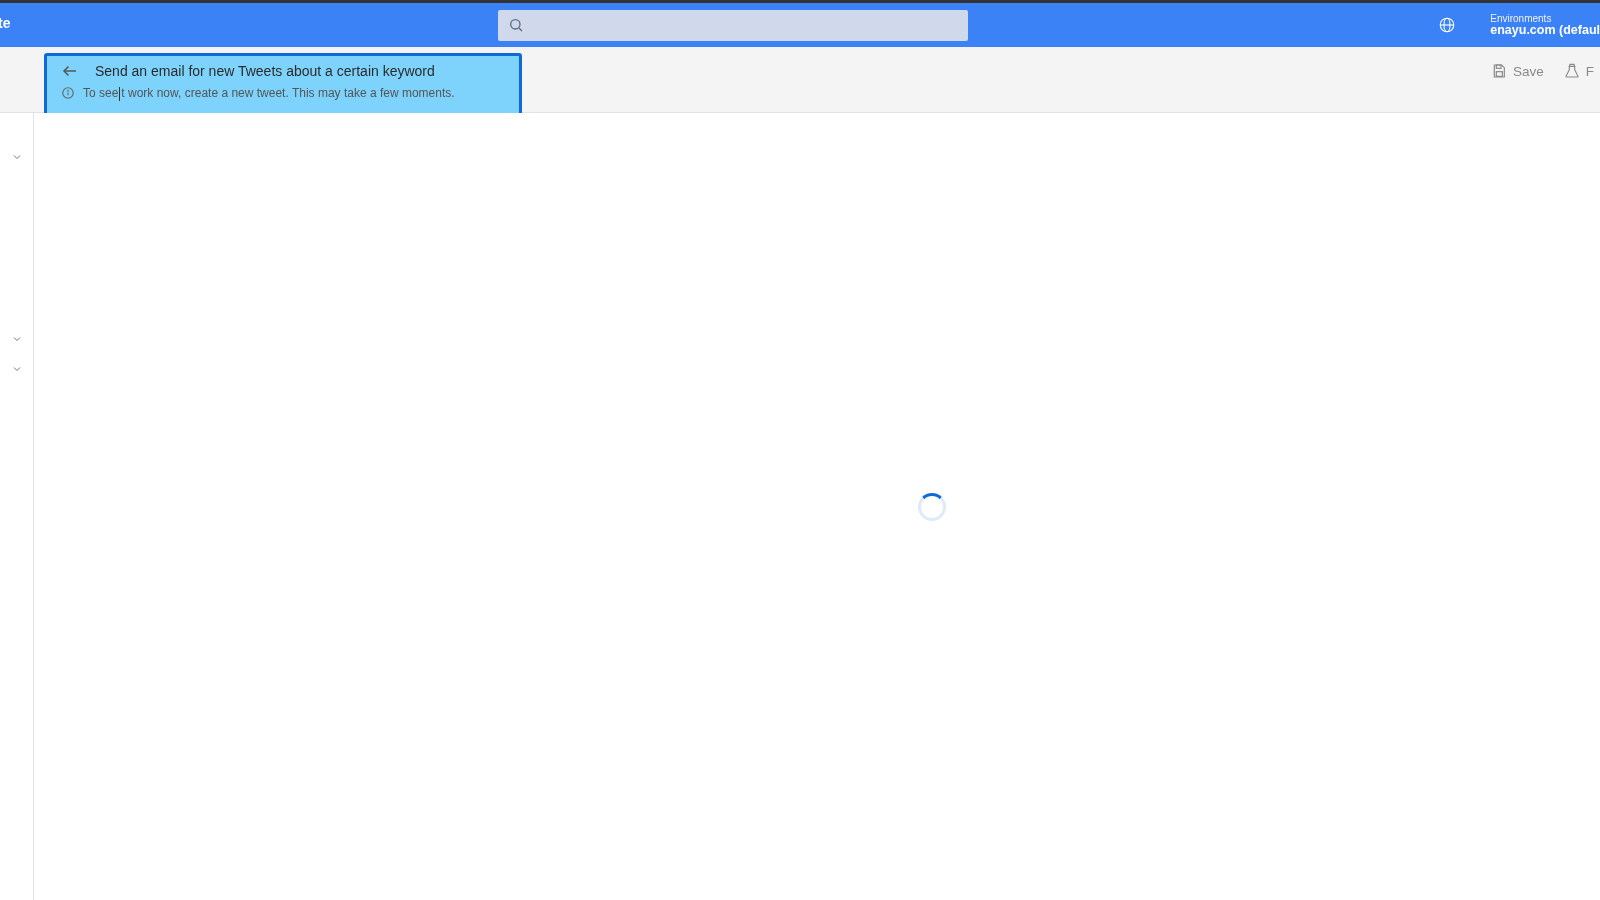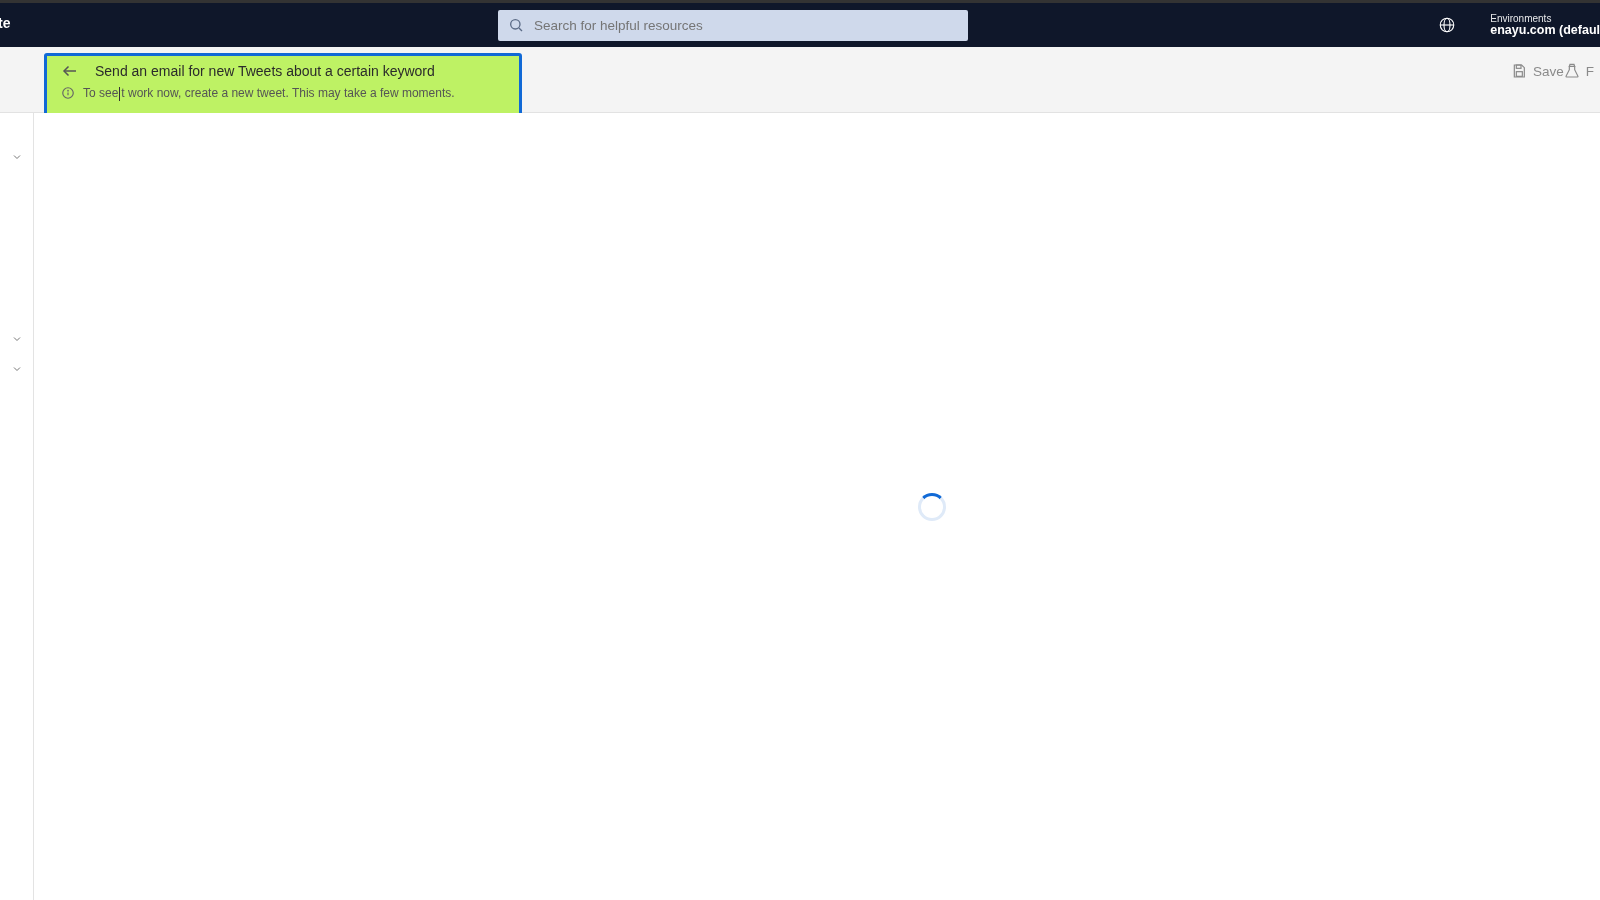--- a/index.html
+++ b/index.html
@@ -2,21 +2,21 @@
 <html><head>
   <meta charset="utf-8">
   <style>
     * { margin: 0; padding: 0; box-sizing: border-box; font-family: "Segoe UI", -apple-system, sans-serif; }
     body { background: #ffffff; width: 1600px; height: 900px; overflow: hidden; position: relative; }
 
     .thin-top { height: 3px; background: #333; }
 
     .top-bar {
       height: 44px;
-      background: #0f172a;
+      background: #3b82f6;
       display: flex;
       align-items: center;
       position: relative;
     }
     .top-bar .brand-fragment {
       color: #fff; font-size: 14px; font-weight: 600; padding-left: 0;
       position: absolute; left: -2px; top: 12px;
     }
     .search-wrap {
       position: absolute;
@@ -53,37 +53,37 @@
       align-items: center;
       position: relative;
     }
     .title-box {
       position: absolute;
       left: 44px; top: 6px;
       width: 478px; height: 66px;
       border: 3px solid #1069d6;
       border-radius: 3px;
       padding: 6px 14px 6px 14px;
-      background: #bef264;
+      background: #7dd3fc;
       display: flex; flex-direction: column; gap: 6px;
     }
     .title-row { display: flex; align-items: center; gap: 16px; }
     .title-row svg { width: 18px; height: 18px; color: #555; }
     .flow-title { font-size: 14px; color: #2b2b2b; }
     .hint-row { display: flex; gap: 8px; }
     .hint-row svg { width: 14px; height: 14px; color: #666; flex-shrink: 0; }
     .hint-text { font-size: 12px; color: #555; }
     .text-caret {
       display: inline-block; width: 1px; height: 14px; background: #333;
       vertical-align: middle; margin: 0 1px;
     }
 
     .actions {
       position: absolute; right: 6px; top: 16px;
-      display: flex; align-items: flex-end; 
+      display: flex; align-items: flex-end; gap: 20px;
       color: #8a8a8a;
     }
     .action-btn { display: flex; align-items: center; gap: 6px; font-size: 13.5px; cursor: default; }
     .action-btn svg { width: 16px; height: 16px; }
 
     .left-rail {
       position: absolute; left: 0; top: 113px; bottom: 0; width: 34px;
       border-right: 1px solid #e3e3e3;
       background: #fff;
       display: flex; flex-direction: column; align-items: center;
@@ -114,21 +114,20 @@
 <div class="thin-top"></div>
 
 <div class="top-bar">
   <span class="brand-fragment">te</span>
 
   <div class="search-wrap">
     <svg viewBox="0 0 24 24" fill="none" stroke="currentColor" stroke-width="2">
       <circle cx="11" cy="11" r="7"></circle>
         <line x1="21" y1="21" x2="16.5" y2="16.5"></line>
     </svg>
-    <input class="search-input" placeholder="Search for helpful resources" style="">
   </div>
 
   <div class="env-block">
     <svg viewBox="0 0 24 24" fill="none" stroke="currentColor" stroke-width="1.5">
       <circle cx="12" cy="12" r="9"></circle>
         <ellipse cx="12" cy="12" rx="4" ry="9"></ellipse>
         <line x1="3" y1="12" x2="21" y2="12"></line>
     </svg>
     <div class="env-text">
       <span class="env-label">Environments</span>

